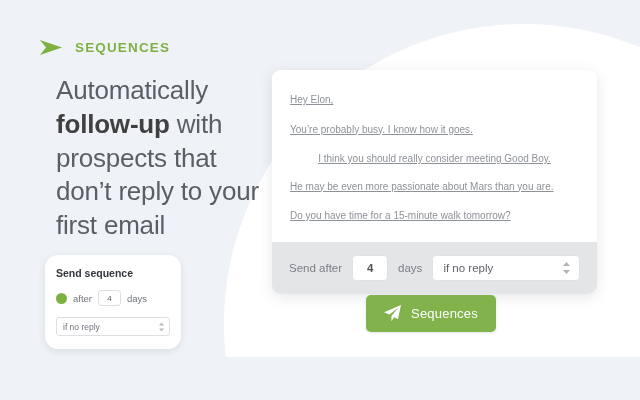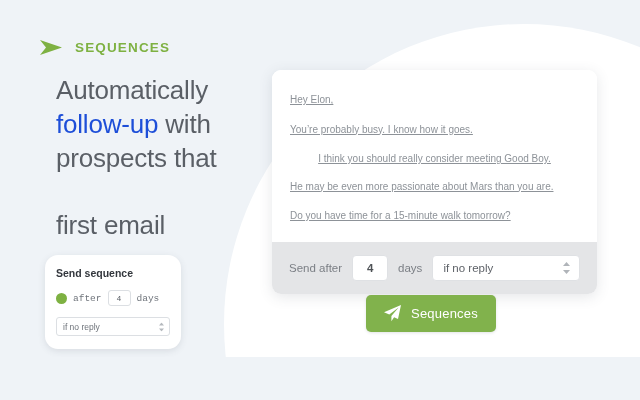--- a/index.html
+++ b/index.html
@@ -68,22 +68,22 @@
   .headline {
     margin-top: 16px;
     font-size: 26px;
     line-height: 1.3;
     color: #5a5f66;
     font-weight: normal;
     letter-spacing: -0.2px;
     margin-left: 16px;
   }
   .headline .accent {
-    color: #1d4ed8;
-    font-weight: normal;
+    color: #404040;
+    font-weight: bold;
   }
 
   
   .mini-card {
     position: absolute;
     left: 45px;
     top: 255px;
     width: 114px;
     background: #ffffff;
     border-radius: 13px;
@@ -95,21 +95,20 @@
     font-size: 10.5px;
     font-weight: bold;
     color: #33373d;
     margin-bottom: 11px;
   }
   .mini-row {
     display: flex;
     align-items: center;
     gap: 6px;
     margin-bottom: 11px;
-    font-family: Liberation Mono, monospace;
   }
   .mini-dot {
     width: 11px;
     height: 11px;
     border-radius: 50%;
     background: #7eb142;
     flex: none;
   }
   .mini-label {
     font-size: 9.5px;
@@ -277,21 +276,21 @@
           <path d="M0 0 L22 7.5 L0 15 L6 7.5 Z" fill="#7eb142"></path>
         </svg>
       </span>
       <span class="eyebrow-label">SEQUENCES</span>
     </div>
 
     <h1 class="headline">
       <span>Automatically</span><br>
       <span class="accent">follow-up</span><span> with</span><br>
       <span>prospects that</span><br>
-      <br>
+      <span>don’t reply to your</span><br>
       <span>first email</span>
     </h1>
   </div>
 
   <div class="mini-card">
     <div class="mini-title">Send sequence</div>
 
     <div class="mini-row">
       <span class="mini-dot"></span>
       <span class="mini-label">after</span>

